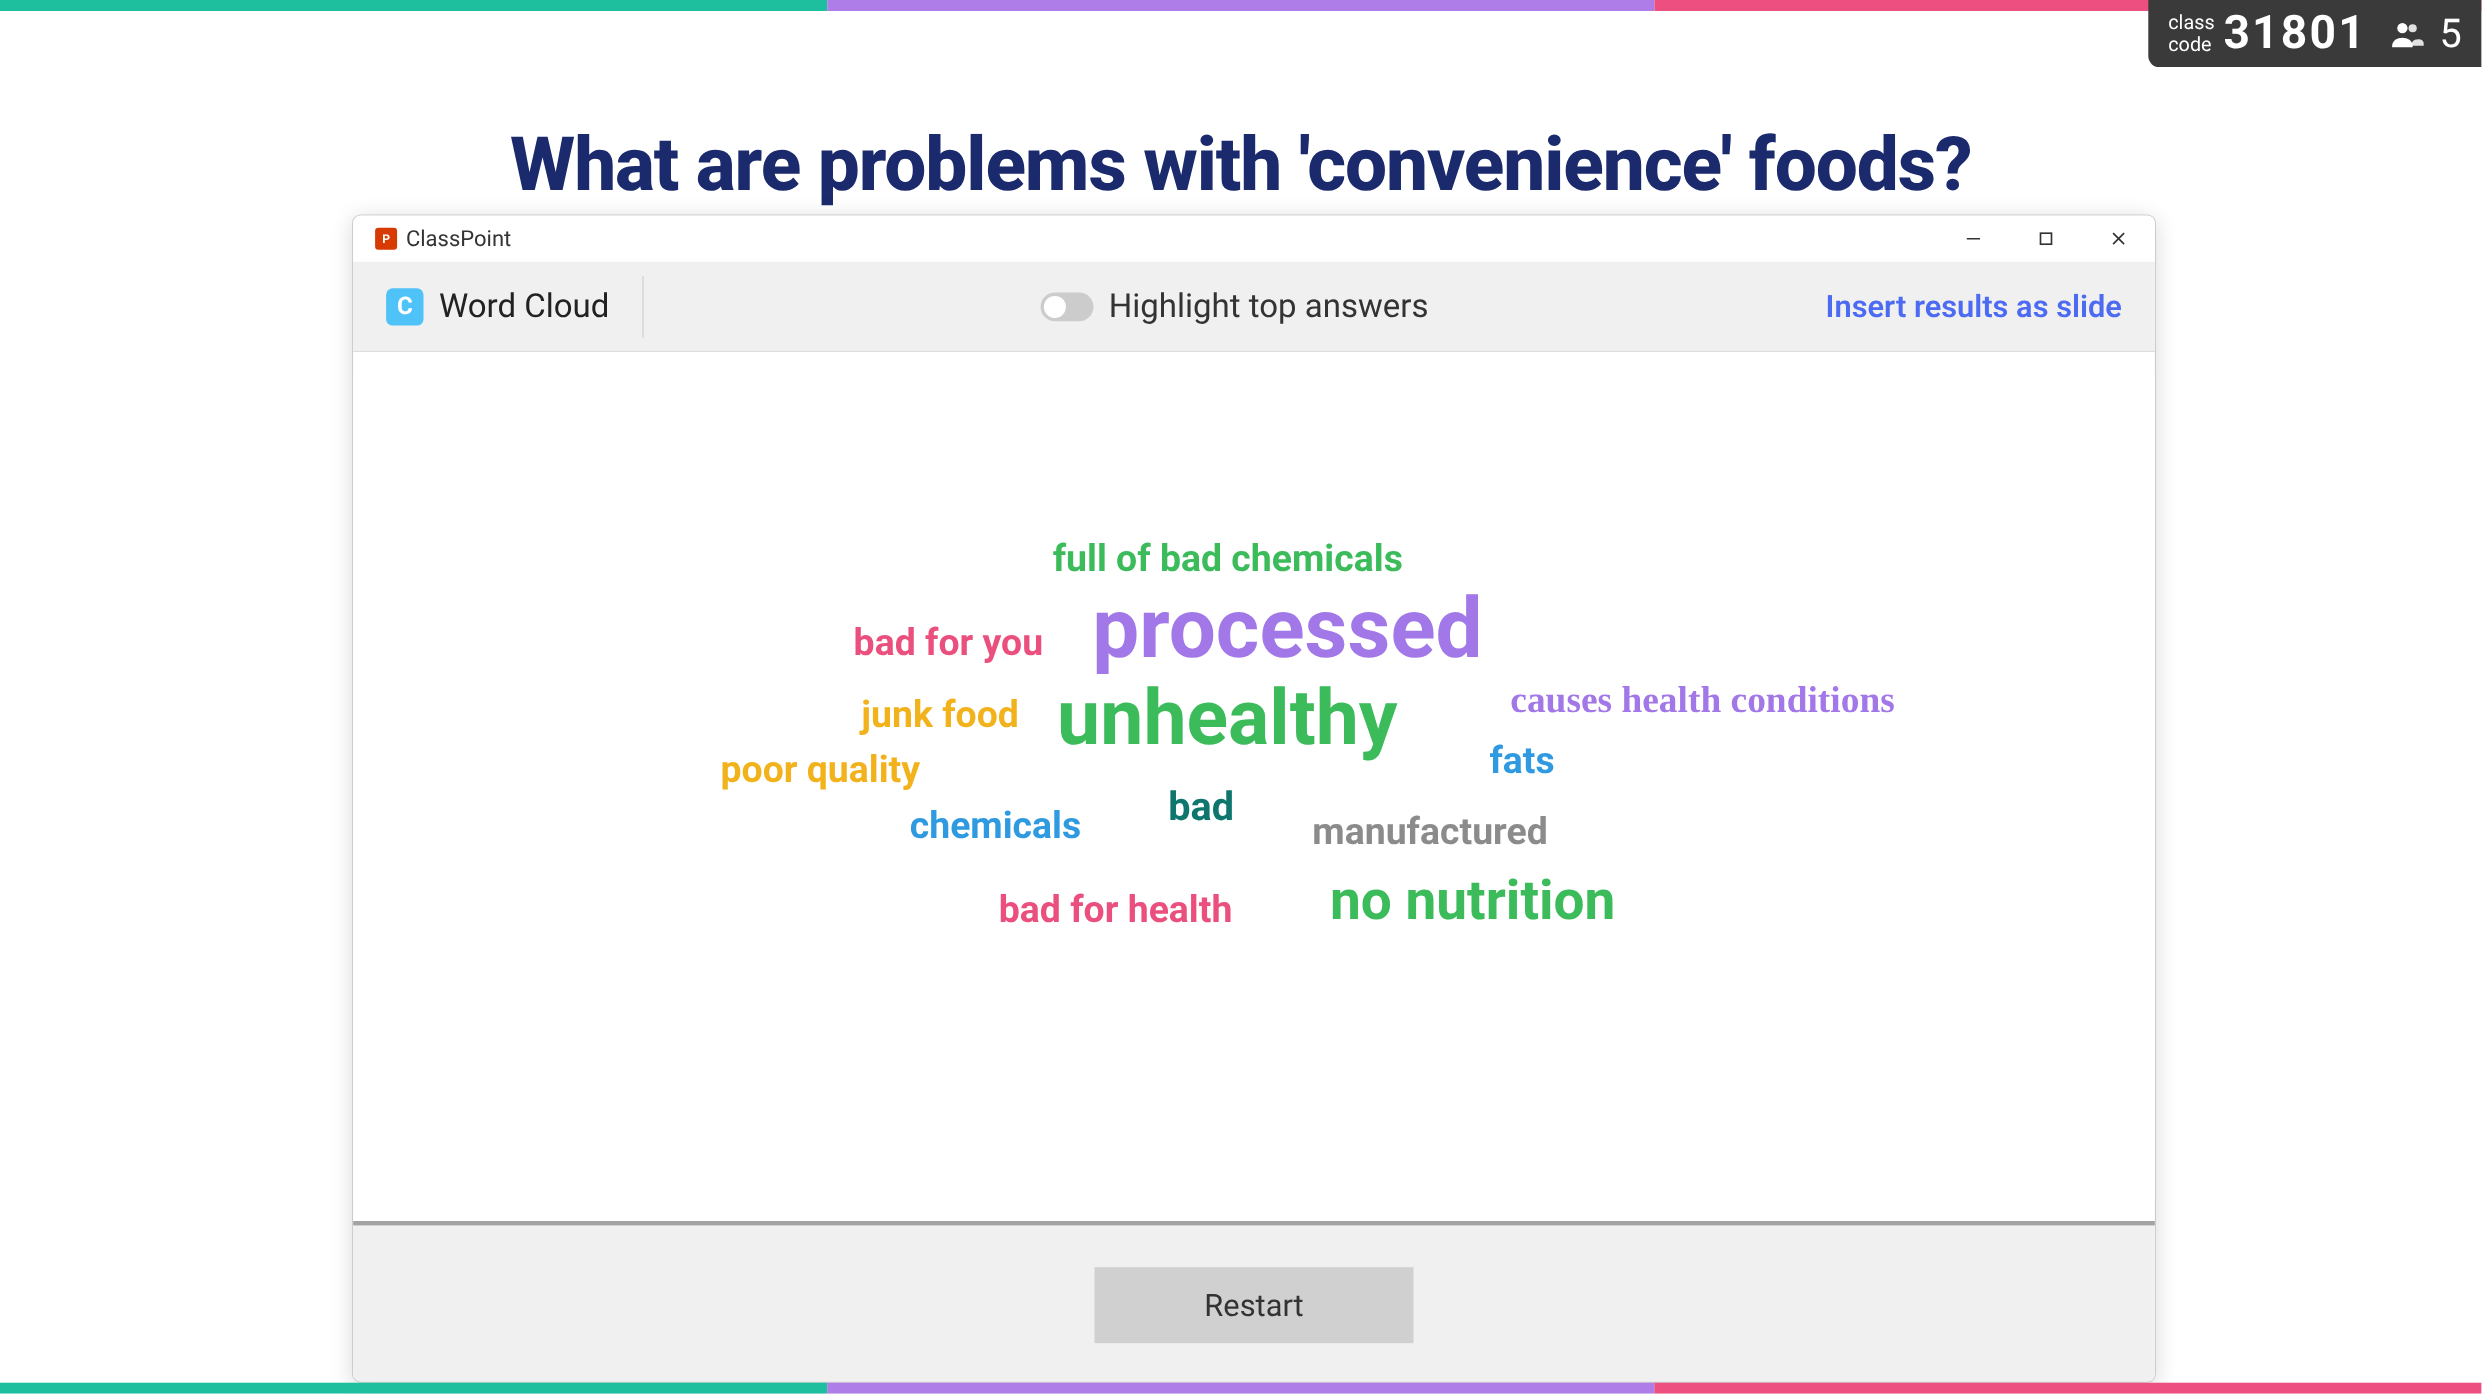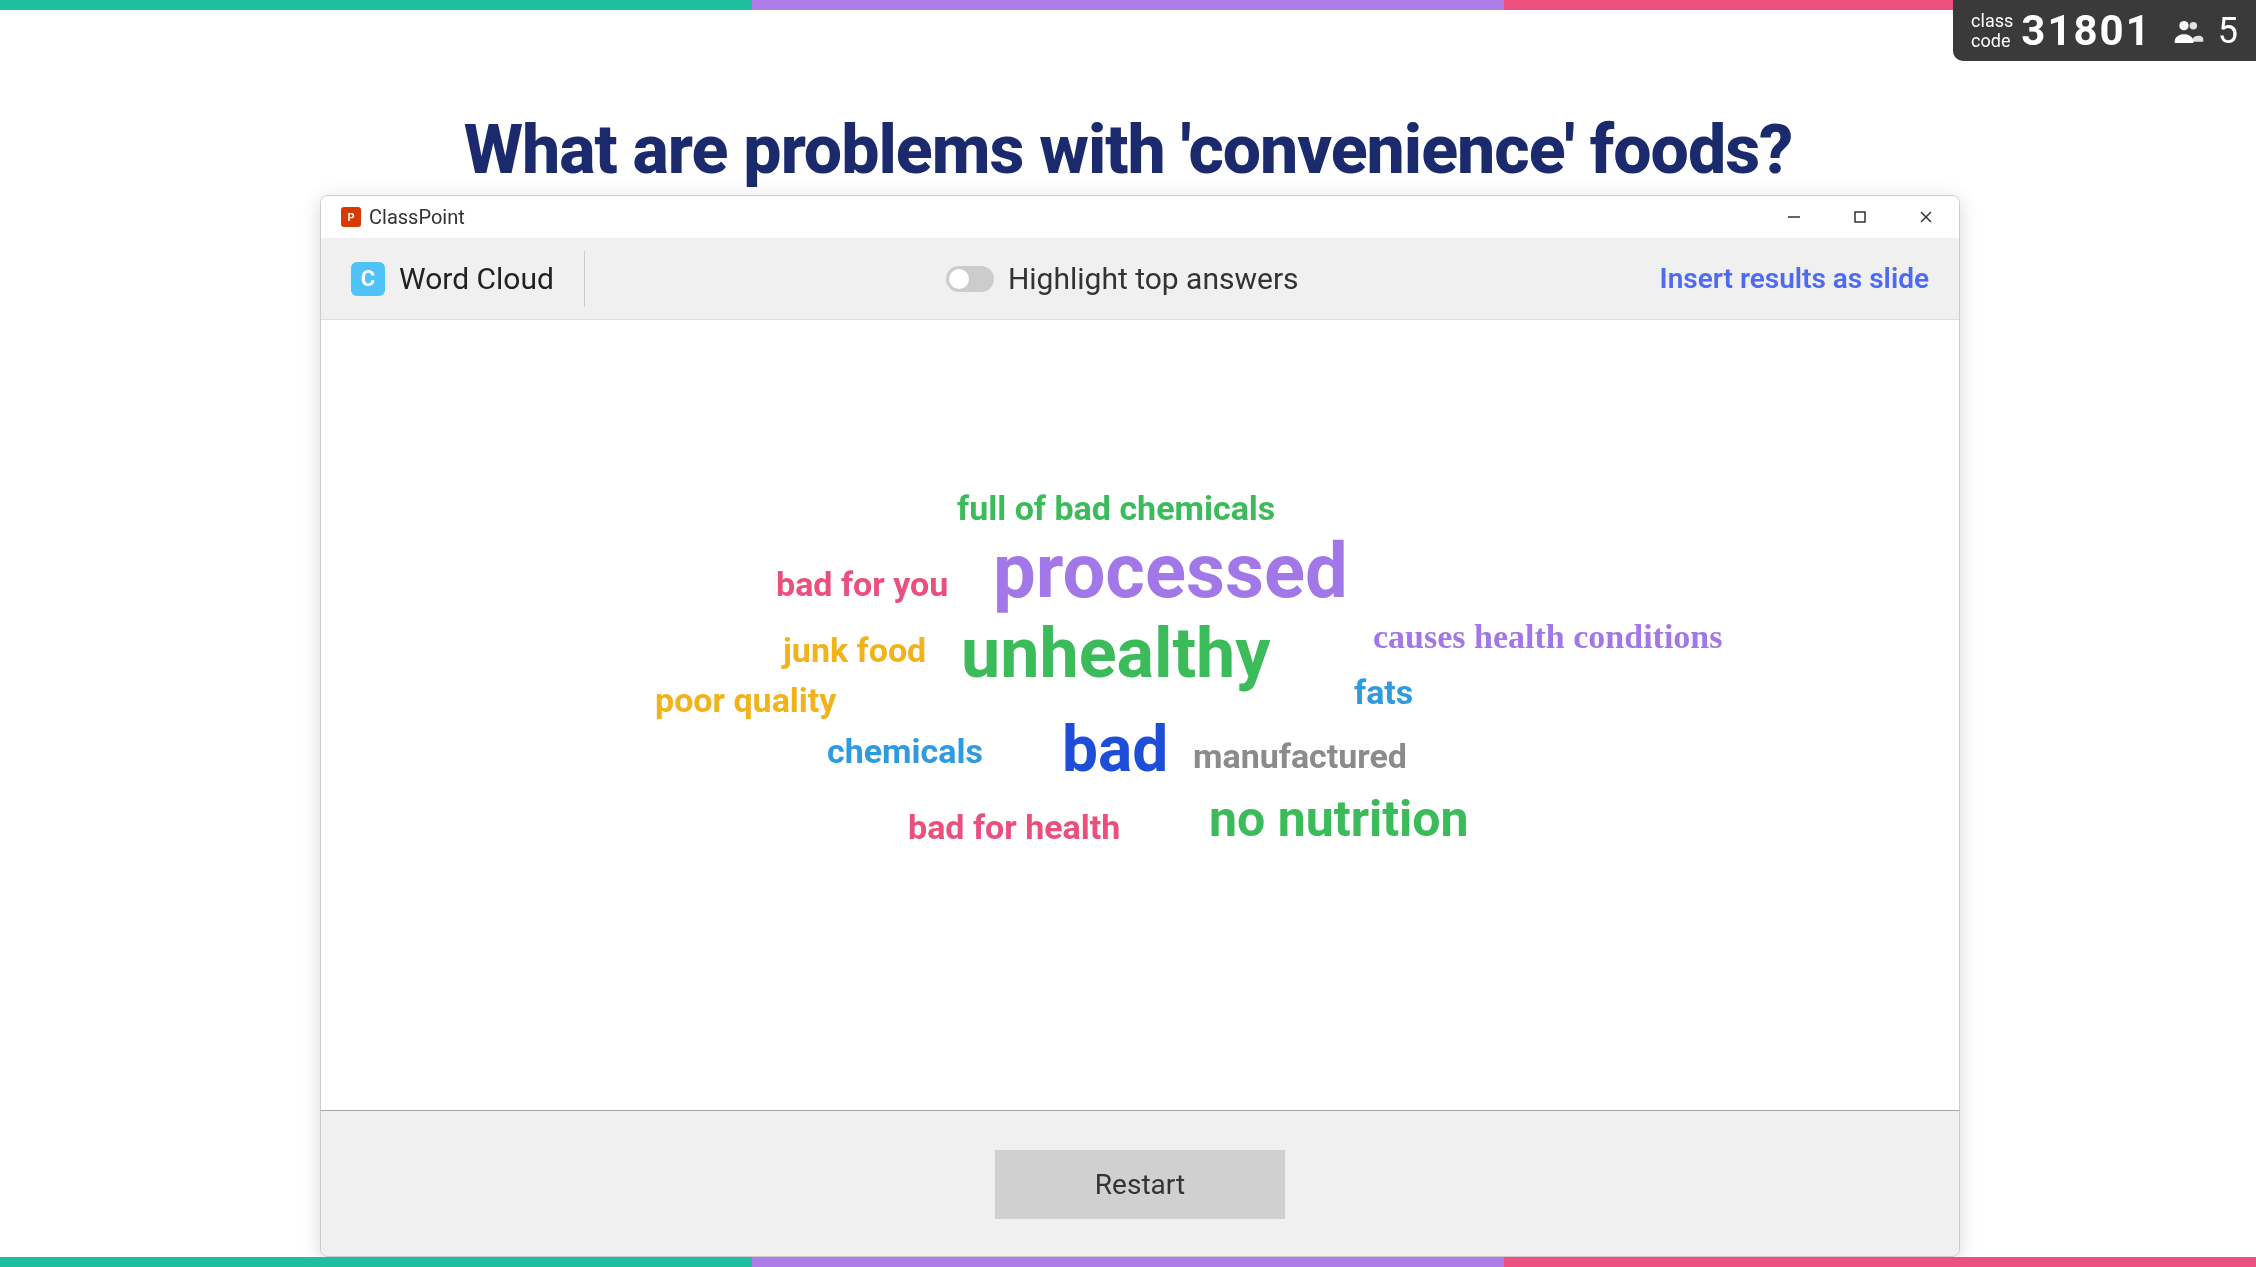--- a/index.html
+++ b/index.html
@@ -230,21 +230,21 @@
     
     .word {
       position: absolute;
       font-weight: 700;
       white-space: nowrap;
     }
     
     .dialog-footer {
       height: 148px;
       background: #f0f0f0;
-      border-top: 1px solid #a3a3a3;
+      border-top: 4px solid #a3a3a3;
       display: flex;
       align-items: center;
       justify-content: center;
     }
     
     .restart-button {
       background: #d0d0d0;
       border: none;
       padding: 18px 100px;
       font-size: 28px;
@@ -325,21 +325,21 @@
   <div class="word-cloud-area" id="word-cloud-area">
       <span class="word" style="color: rgb(59, 187, 90); font-size: 34px; left: 636px; top: 168px;">full of bad chemicals</span>
       <span class="word" style="color: rgb(162, 119, 232); font-size: 76px; left: 672px; top: 206px;">processed</span>
       <span class="word" style="color: rgb(234, 79, 126); font-size: 34px; left: 455px; top: 244px;">bad for you</span>
       <span class="word" style="color: rgb(242, 178, 27); font-size: 34px; left: 462px; top: 310px;">junk food</span>
       <span class="word" style="color: rgb(59, 187, 90); font-size: 70px; left: 640px; top: 292px;">unhealthy</span>
       <span class="word" style="color: rgb(162, 119, 232); font-size: 34px; left: 1052px; top: 298px; font-family: Liberation Serif, serif;">causes health conditions</span>
       <span class="word" style="color: rgb(242, 178, 27); font-size: 34px; left: 334px; top: 360px;">poor quality</span>
       <span class="word" style="color: rgb(47, 154, 224); font-size: 34px; left: 1033px; top: 352px;">fats</span>
       <span class="word" style="color: rgb(47, 154, 224); font-size: 34px; left: 506px; top: 411px;">chemicals</span>
-      <span class="word" style="color: #1d4ed8; font-size: 64px; left: 741px; top: 392px;">bad</span>
+      <span class="word" style="color: #0f766e; font-size: 36px; left: 741px; top: 392px;">bad</span>
       <span class="word" style="color: rgb(139, 139, 139); font-size: 34px; left: 872px; top: 416px;">manufactured</span>
       <span class="word" style="color: rgb(234, 79, 126); font-size: 34px; left: 587px; top: 487px;">bad for health</span>
       <span class="word" style="color: rgb(59, 187, 90); font-size: 50px; left: 888px; top: 470px;">no nutrition</span>
     </div>
 
   <div class="dialog-footer">
     <button class="restart-button">Restart</button>
   </div>
 
 </div>

